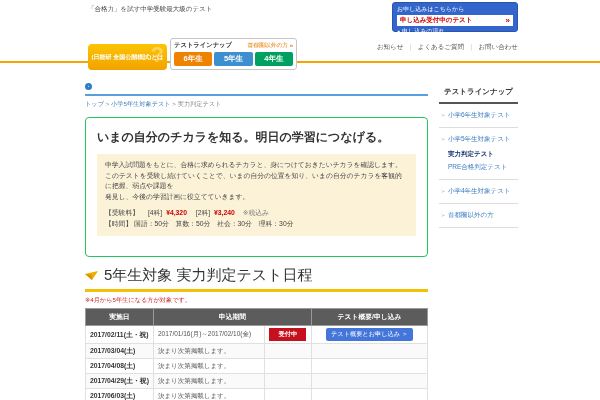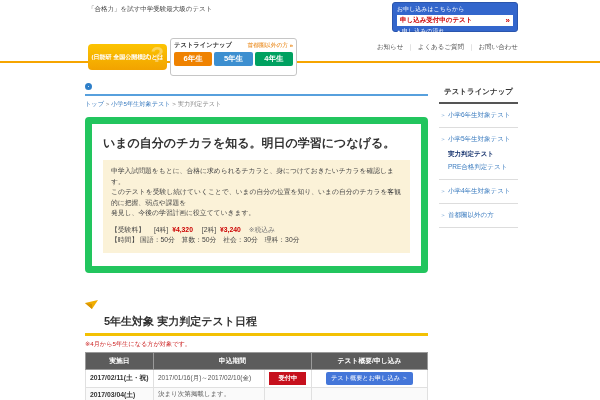--- a/index.html
+++ b/index.html
@@ -22,21 +22,21 @@
   .util-row .ulink { cursor:pointer; }
   .util-row .sep { color:#bbb; margin:0 4px; }
 
   .orange-line { position:absolute; top:61px; left:0; width:600px; height:2px; background:#f6a500; }
 
   .about-btn { position:absolute; left:88px; top:44px; width:79px; height:26px; border-radius:4px;
     background:linear-gradient(#fcc402,#f2a300); color:#fff; font-size:6px; font-weight:bold;
     display:flex; align-items:center; justify-content:center; cursor:pointer; overflow:hidden; }
   .about-btn .q { position:absolute; right:3px; top:-2px; font-size:22px; color:rgba(255,255,255,.35); font-weight:bold; }
 
-  .lineup-box { position:absolute; left:170px; top:38px; width:127px; height:38px; background:#fff; border:1px solid #c6c6c6; border-radius:3px; padding:2px 3px; }
+  .lineup-box { position:absolute; left:170px; top:38px; width:127px; height:32px; background:#fff; border:1px solid #c6c6c6; border-radius:3px; padding:2px 3px; }
   .lineup-head { display:flex; justify-content:space-between; align-items:baseline; }
   .lineup-title { font-size:6.3px; font-weight:bold; color:#333; }
   .lineup-other { font-size:5.8px; color:#e87c00; cursor:pointer; }
   .lineup-other::after { content:" »"; font-weight:bold; }
   .grade-row { display:flex; gap:2px; margin-top:2px; }
   .grade-btn { flex:1; height:14px; border-radius:2px; color:#fff; font-size:7.5px; font-weight:bold;
     display:flex; align-items:center; justify-content:center; cursor:pointer; }
 
   .nav2 { position:absolute; top:64px; left:0; width:505px; text-align:right; font-size:7.5px; font-weight:bold; color:#333; }
   .nav2 .item { margin-left:16px; cursor:pointer; display:inline-flex; align-items:center; }
@@ -52,31 +52,31 @@
 
   
   .title-bar { display:flex; align-items:center; gap:6px; border-bottom:2px solid #57a0dd; padding-bottom:4px; }
   .circle-icon { width:7px; height:7px; border:3px solid #2e7fc9; border-radius:50%; flex:none; }
   .page-title { font-size:11.5px; font-weight:bold; color:#333; }
   .crumbs { margin-top:4px; font-size:6.2px; color:#888; }
   .crumbs .link { color:#3a7bbf; cursor:pointer; }
   .crumbs .sep::after { content:" > "; }
 
   
-  .intro-card { margin-top:8px; border:7px solid #22c55e; border-radius:4px; padding:9px 11px 13px; }
+  .intro-card { margin-top:8px; border:1px solid #22c55e; border-radius:4px; padding:9px 11px 20px; }
   .headline { font-size:12px; font-weight:bold; color:#333; margin:2px 0 8px; }
   .cream { background:#fbf2d8; padding:6px 8px 7px; font-size:6.8px; line-height:1.55; color:#444; }
   .fee-row { margin-top:6px; }
   .fee-row .gap { margin-left:7px; }
   .price { color:#cc0000; font-weight:bold; margin-left:2px; }
   .note-sm { color:#777; margin-left:6px; }
 
   
   .sec-head { display:flex; align-items:center; gap:5px; margin-top:9px; border-bottom:3px solid #f3c103; padding-bottom:4px; }
-  .sec-title { font-size:11px; font-weight:bold; color:#333;margin-top:32px; }
+  .sec-title { font-size:15px; font-weight:normal; color:#333; }
   .red-note { font-size:6.2px; color:#cc2222; margin:4px 0 3px; }
 
   table { width:100%; border-collapse:collapse; }
   th { background:#5c5c5c; color:#fff; font-size:6.8px; font-weight:bold; padding:3px 2px; border:1px solid #9a9a9a; text-align:center; }
   td { border:1px solid #e0e0e0; padding:2px 4px; height:15px; font-size:6.5px; color:#555; background:#fff; }
   tr:nth-child(even) td { background:#fafafa; }
   td.c-date { font-weight:bold; color:#333; font-size:6.8px; white-space:nowrap; }
   td.c-status, td.c-act { text-align:center; padding:2px 1px; }
   .badge { display:inline-block; background:#c6101d; color:#fff; font-size:6.3px; font-weight:bold; padding:2px 9px; }
   .act-btn { display:inline-block; background:#4476d9; color:#fff; font-size:6.2px; padding:2px 5px; border-radius:2px; cursor:pointer; white-space:nowrap; }

